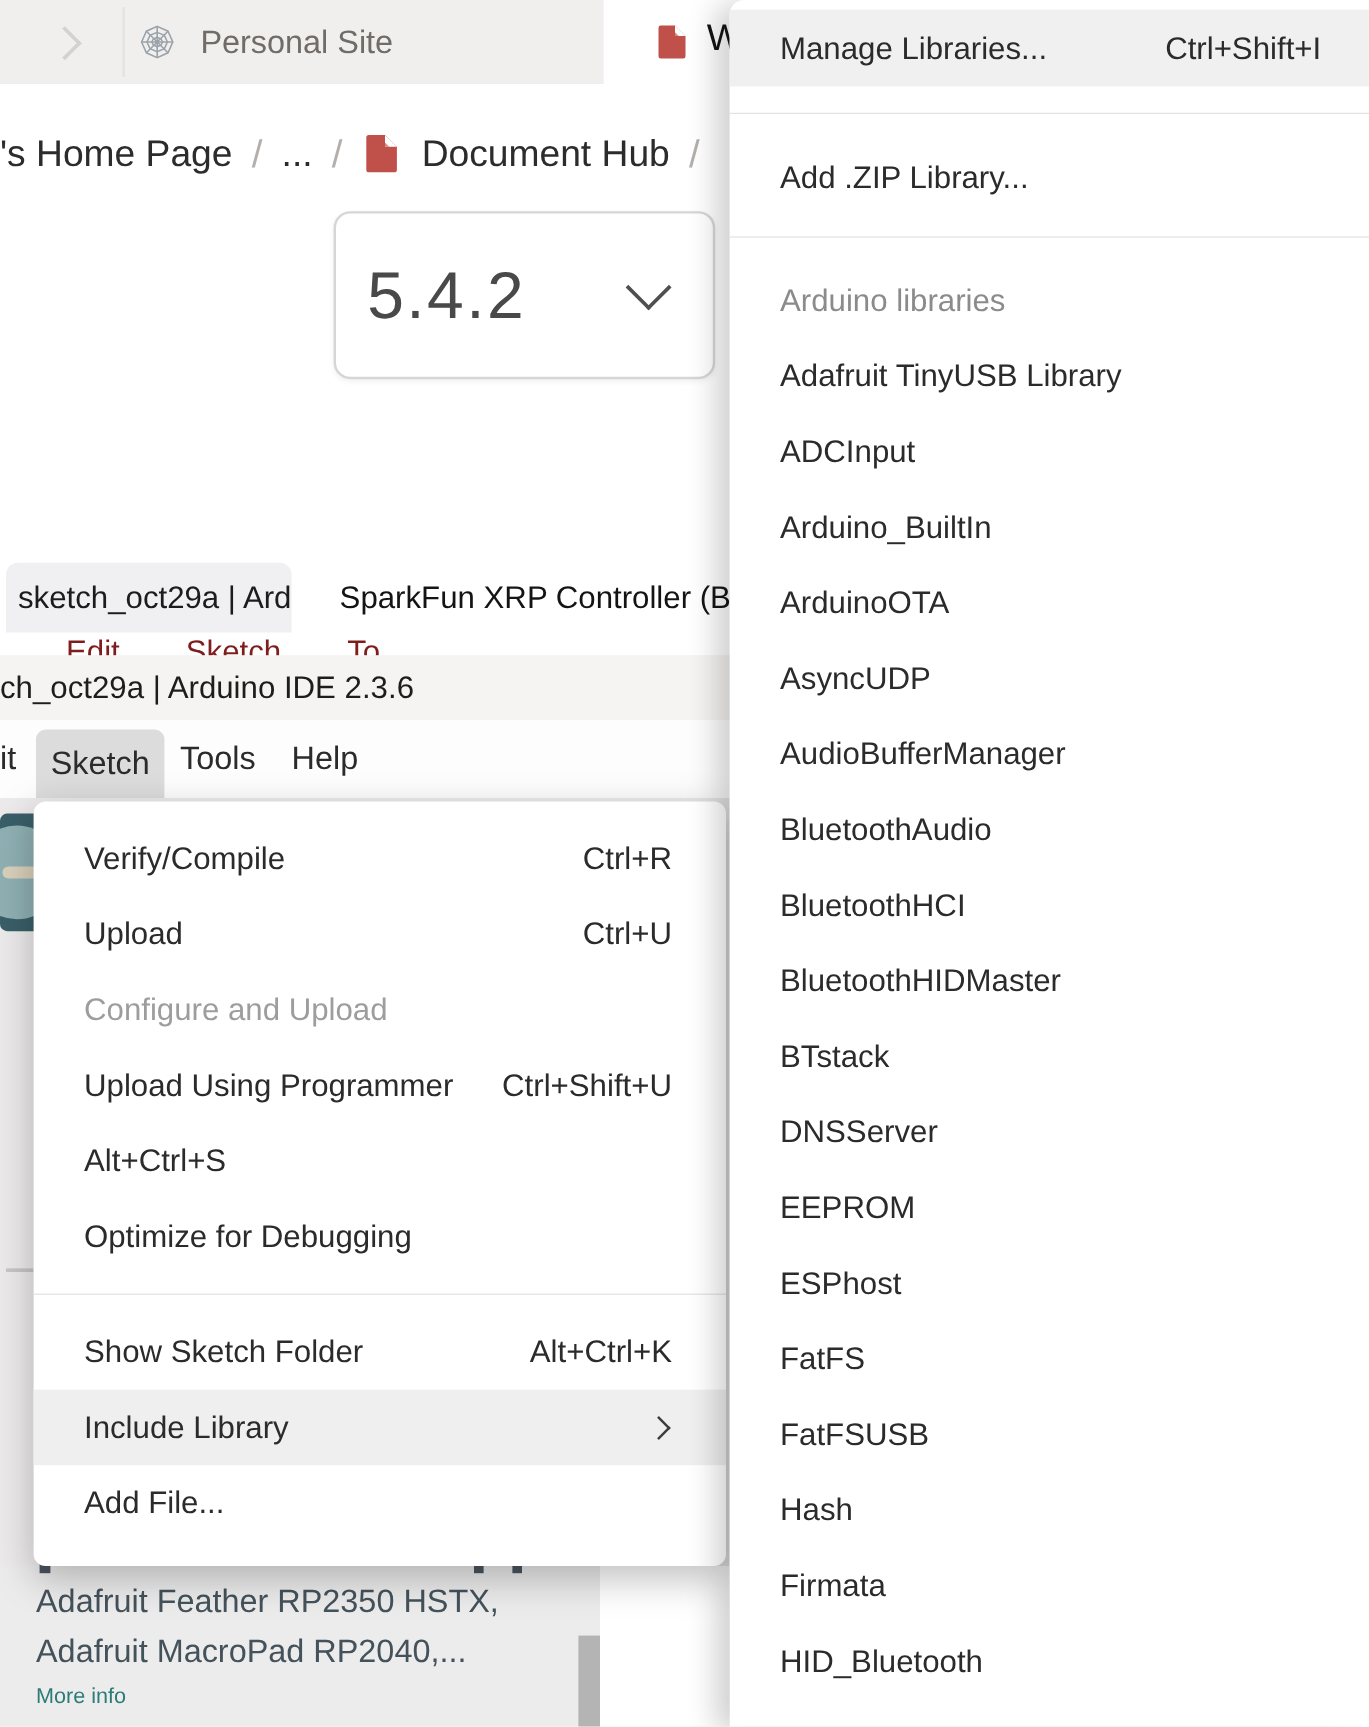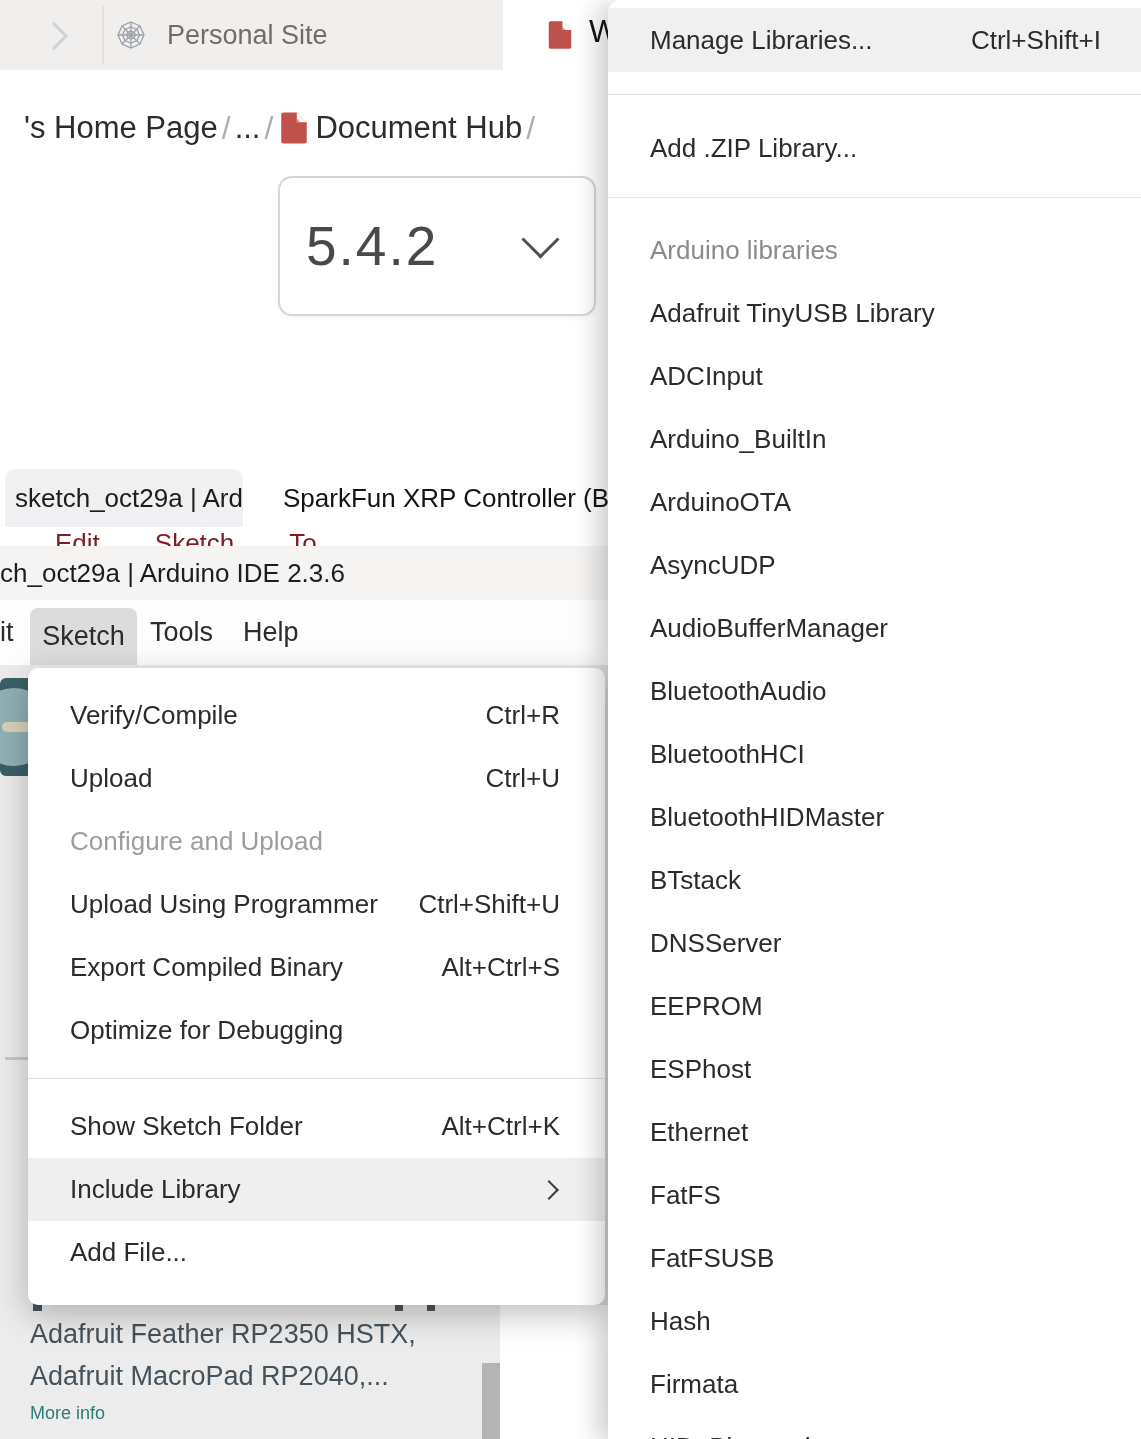--- a/index.html
+++ b/index.html
@@ -10,21 +10,21 @@
   .chev{display:inline-block;border-style:solid;border-color:#d2d2d2;border-width:3.5px 3.5px 0 0;}
   .nav-back{position:absolute;left:-15px;top:25px;width:17px;height:17px;transform:rotate(-135deg);}
   .nav-fwd{position:absolute;left:44px;top:26px;width:17px;height:17px;transform:rotate(45deg);}
   .vsep{position:absolute;left:102px;top:6px;width:2px;height:58px;background:#e4e1de;}
   .tab-personal{position:absolute;left:115px;top:0;height:70px;display:flex;align-items:center;gap:20px;}
   .tab-personal .label{font-size:27px;font-weight:400;color:#716c67;}
   .tab-active{position:absolute;left:503px;top:0;width:300px;height:70px;background:#ffffff;}
   .tab-active .docicon{position:absolute;left:42px;top:20px;}
   .tab-active .wlabel{position:absolute;left:86px;top:14px;font-size:31px;font-weight:500;color:#141414;}
   
-  .breadcrumb{position:absolute;left:0;top:96px;height:64px;display:flex;align-items:center;gap:4px;font-size:31px;color:#2c2c2c;white-space:nowrap;margin-left:24px;}
+  .breadcrumb{position:absolute;left:0;top:96px;height:64px;display:flex;align-items:center;gap:16px;font-size:31px;color:#2c2c2c;white-space:nowrap;}
   .bc-sep{color:#b3afab;font-weight:300;font-size:32px;}
   .bc-item{color:#2c2c2c;}
   
   .version-box{position:absolute;left:278px;top:176px;width:314px;height:136px;background:#fff;border:2px solid #d6d6d6;border-radius:14px;box-shadow:0 2px 4px rgba(0,0,0,.05);}
   .version-box .val{position:absolute;left:26px;top:36px;font-size:55px;letter-spacing:2px;color:#494949;}
   .version-box .vchev{position:absolute;right:40px;top:48px;width:24px;height:24px;border-color:#4f4f4f;border-width:3.5px 3.5px 0 0;transform:rotate(135deg);}
   
   .preview-tab{position:absolute;left:5px;top:469px;width:238px;height:58px;background:#f0eff1;border-radius:10px 10px 0 0;overflow:hidden;}
   .preview-tab .t{display:block;padding-left:10px;line-height:58px;font-size:26px;color:#1c1c1c;white-space:nowrap;}
   .preview-title{position:absolute;left:283px;top:469px;height:58px;line-height:58px;font-size:26px;color:#141414;white-space:nowrap;}
@@ -172,21 +172,20 @@
         <span class="sc">Ctrl+U</span>
       </div>
       <div class="mrow disabled">
         <span class="lbl">Configure and Upload</span>
       </div>
       <div class="mrow">
         <span class="lbl">Upload Using Programmer</span>
         <span class="sc">Ctrl+Shift+U</span>
       </div>
       <div class="mrow">
-        <span class="lbl">Export Compiled Binary</span>
         <span class="sc">Alt+Ctrl+S</span>
       </div>
       <div class="mrow">
         <span class="lbl">Optimize for Debugging</span>
       </div>
       <div class="mrow-sep"></div>
       <div class="mrow">
         <span class="lbl">Show Sketch Folder</span>
         <span class="sc">Alt+Ctrl+K</span>
       </div>
@@ -216,21 +215,20 @@
       <div class="prow">ArduinoOTA</div>
       <div class="prow">AsyncUDP</div>
       <div class="prow">AudioBufferManager</div>
       <div class="prow">BluetoothAudio</div>
       <div class="prow">BluetoothHCI</div>
       <div class="prow">BluetoothHIDMaster</div>
       <div class="prow">BTstack</div>
       <div class="prow">DNSServer</div>
       <div class="prow">EEPROM</div>
       <div class="prow">ESPhost</div>
-      <div class="prow">Ethernet</div>
       <div class="prow">FatFS</div>
       <div class="prow">FatFSUSB</div>
       <div class="prow">Hash</div>
       <div class="prow">Firmata</div>
       <div class="prow">HID_Bluetooth</div>
     </div>
 
 </div>
 
 </body></html>

